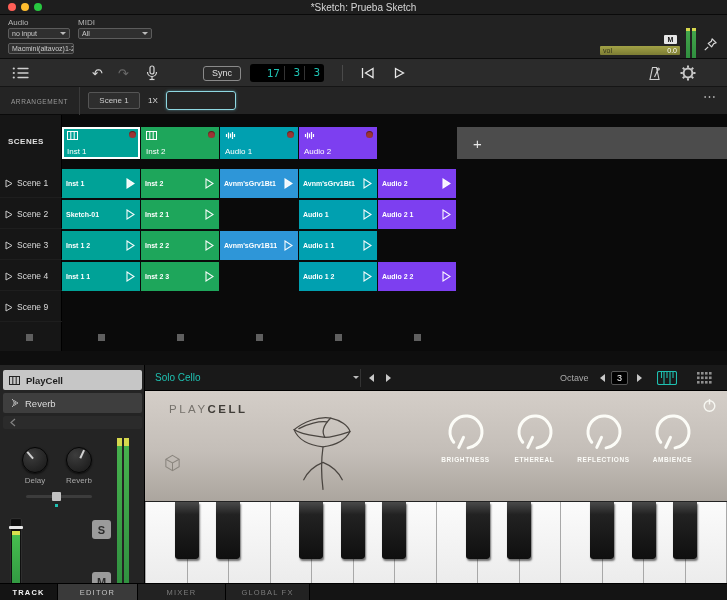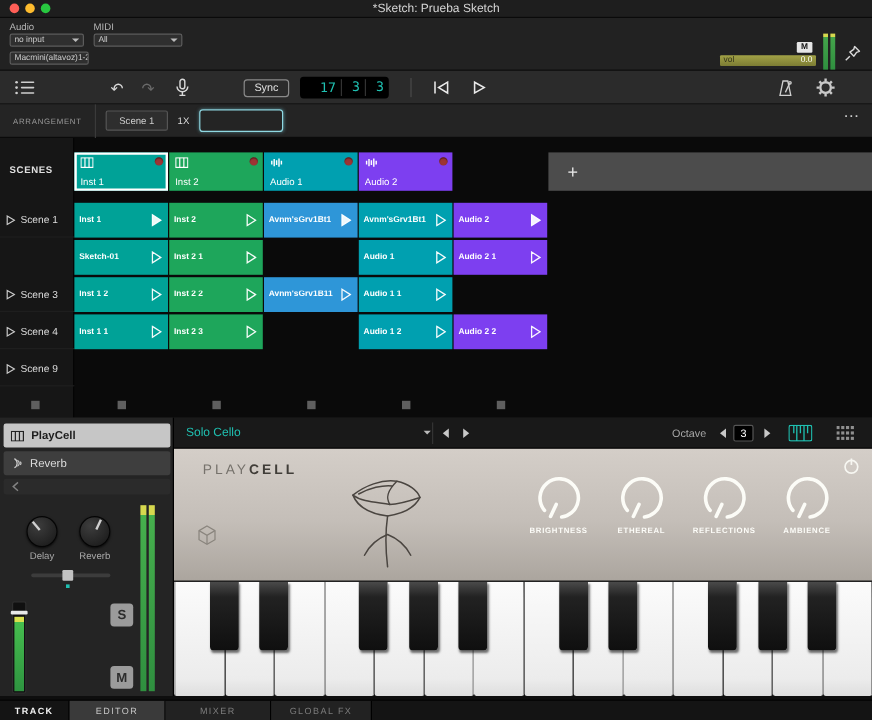--- a/index.html
+++ b/index.html
@@ -85,21 +85,21 @@
 .grow{position:absolute;left:62px;width:394px;height:29px;display:flex;gap:1px}
 .cell{width:78px;height:29px;flex:none;display:flex;align-items:center}
 .cell .clabel{flex:1;font-size:7px;font-weight:bold;color:#fff;padding-left:4px;white-space:nowrap;overflow:hidden}
 .cell .cplay{margin-right:5px;flex:none}
 .cell.empty{background:transparent}
 .cell svg path{fill:none;stroke:rgba(255,255,255,.95);stroke-width:1.1}
 .cell.playing svg path{fill:rgba(255,255,255,.92)}
 .stopsq{position:absolute;top:219px;width:7px;height:7px;background:#5f5f5f}
 
 
-#bottom{position:absolute;left:0;top:348px;width:727px;height:180px;background:#1b1b1b}
+#bottom{position:absolute;left:0;top:365px;width:727px;height:180px;background:#1b1b1b}
 #chainpanel{position:absolute;left:0;top:0;width:145px;height:232px;background:#242424;border-right:1px solid #000}
 .chain-item{position:absolute;left:3px;width:139px;height:20px;border-radius:2px;display:flex;align-items:center;
   gap:6px;padding-left:6px;font-size:9.5px}
 #chain-playcell{top:5px;background:#c6c6c6;color:#1d1d1d;font-weight:bold}
 #chain-reverb{top:28px;background:#3e3e3e;color:#ddd}
 #chain-collapse{position:absolute;left:3px;top:51px;width:139px;height:13px;background:#2b2b2b;border-radius:2px;
   display:flex;align-items:center;padding-left:6px}
 .knob-sm{position:absolute;width:26px;height:26px;border-radius:50%;
   background:radial-gradient(circle at 35% 30%,#3d3d3d,#161616);border:1px solid #050505;
   box-shadow:0 1px 2px rgba(0,0,0,.7)}
@@ -294,20 +294,26 @@
 
 <div id="scenes">
   <div id="scenes-side">
     <span id="scenes-title">SCENES</span>
     <div class="scene-row" style="top:54px">
       <svg width="8" height="9" viewBox="0 0 8 9" fill="none" stroke="#c8c8c8">
           <path d="M1 1 L7 4.5 L1 8 Z"></path>
         </svg>
       <span class="srl">Scene 1</span>
     </div>
+    <div class="scene-row" style="top:85px">
+      <svg width="8" height="9" viewBox="0 0 8 9" fill="none" stroke="#c8c8c8">
+          <path d="M1 1 L7 4.5 L1 8 Z"></path>
+        </svg>
+      <span class="srl">Scene 2</span>
+    </div>
     <div class="scene-row" style="top:116px">
       <svg width="8" height="9" viewBox="0 0 8 9" fill="none" stroke="#c8c8c8">
           <path d="M1 1 L7 4.5 L1 8 Z"></path>
         </svg>
       <span class="srl">Scene 3</span>
     </div>
     <div class="scene-row" style="top:147px">
       <svg width="8" height="9" viewBox="0 0 8 9" fill="none" stroke="#c8c8c8">
           <path d="M1 1 L7 4.5 L1 8 Z"></path>
         </svg>

